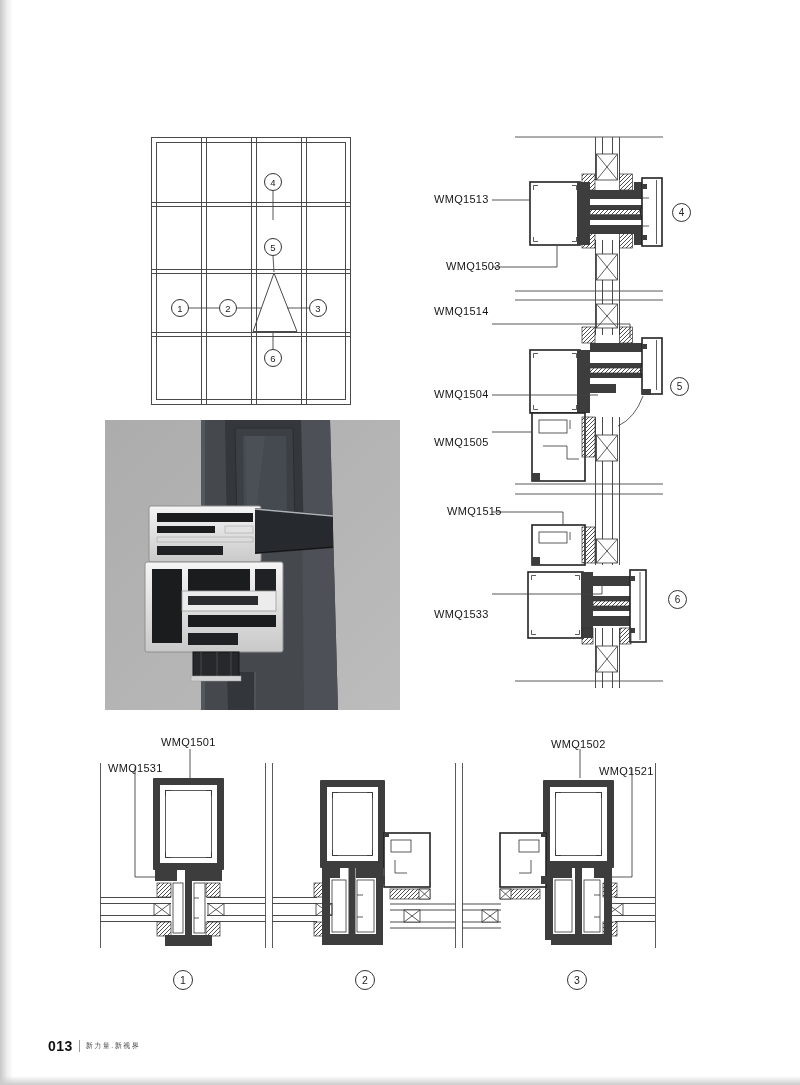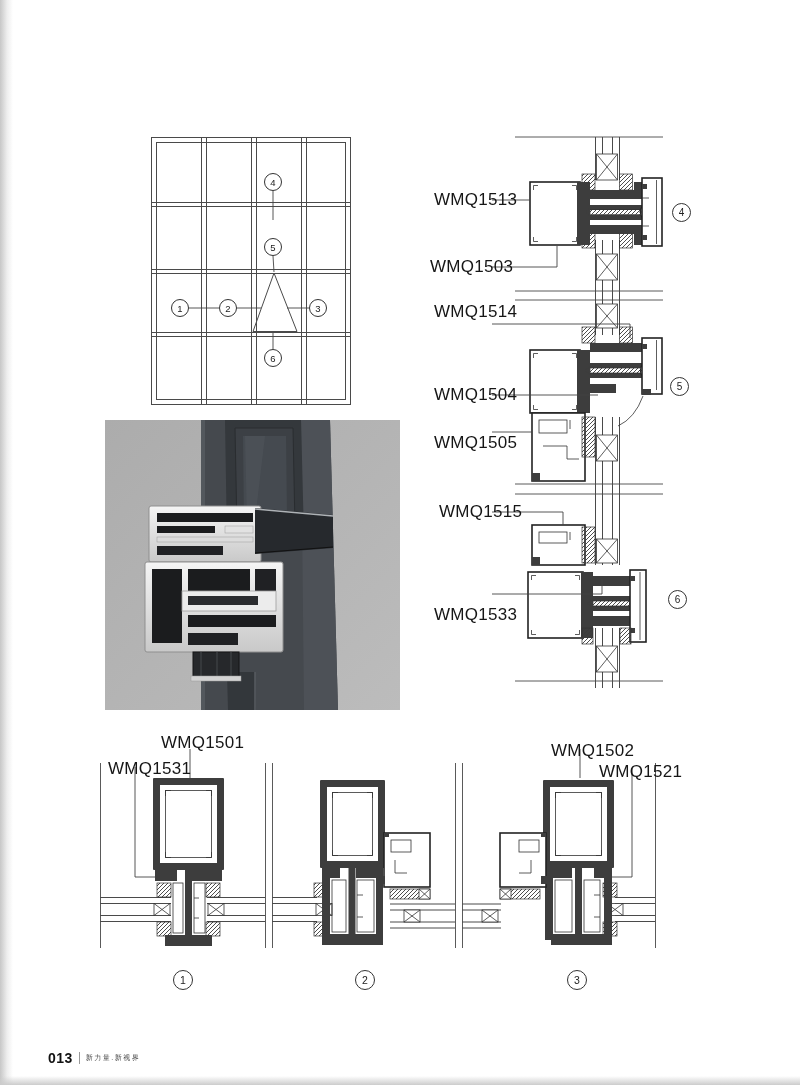--- a/index.html
+++ b/index.html
@@ -4,28 +4,28 @@
 <style>
   html,body{margin:0;padding:0;background:#e9e9e9;}
   .page{position:relative;width:800px;height:1085px;background:#ffffff;overflow:hidden;
         font-family:"Liberation Sans",sans-serif;}
   .edge-left{position:absolute;left:0;top:0;bottom:0;width:13px;
         background:linear-gradient(90deg,#c7c7c7,#eeeeee 55%,rgba(255,255,255,0));}
   .edge-bottom{position:absolute;left:0;right:0;bottom:0;height:9px;
         background:linear-gradient(0deg,#cccccc,rgba(255,255,255,0));}
   .fig{position:absolute;}
   svg{display:block;}
-  .lbl{position:absolute;font-size:17px;line-height:13px;color:#161616;
+  .lbl{position:absolute;font-size:11px;line-height:13px;color:#161616;
        letter-spacing:.3px;white-space:nowrap;}
   .callout{position:absolute;box-sizing:border-box;border:1px solid #333;border-radius:50%;
        background:#fff;display:flex;align-items:center;justify-content:center;color:#222;}
   .c18{width:18px;height:18px;font-size:9.5px;}
   .c19{width:19px;height:19px;font-size:10px;}
   .c20{width:20px;height:20px;font-size:10.5px;}
-  .footer{position:absolute;left:48px;top:1038px;display:flex;align-items:center;gap:6px;margin-top:12px;}
+  .footer{position:absolute;left:48px;top:1038px;display:flex;align-items:center;gap:6px;}
   .pagenum{font-weight:bold;font-size:14px;letter-spacing:.5px;color:#111;}
   .fdiv{width:1px;height:12px;background:#999;}
   .slogan{font-size:7px;color:#444;letter-spacing:1.5px;}
   
   .tl{stroke:#5a5a5a;stroke-width:1;fill:none}
   .gl{stroke:#4a4a4a;stroke-width:1;fill:none}
   .pl{stroke:#222;stroke-width:1.6;fill:#fff}
   .plf{stroke:#222;stroke-width:1.2;fill:#fff}
   .dk{fill:#3d3d3d;stroke:none}
   .th{stroke:#333;stroke-width:.8;fill:none}
@@ -196,25 +196,25 @@
         <path class="ld" d="M62,72 H100"></path>
         <path class="ld" d="M62,139 H127 V118"></path>
         <path class="ld" d="M62,196 H200 V210"></path>
         <path class="ld" d="M62,267 H168"></path>
         <path class="ld" d="M62,304 H102"></path>
         <path class="ld" d="M62,384 H133 V397"></path>
         <path class="ld" d="M62,466 H172 V451"></path>
       </g>
     </svg>
     <div class="lbl" style="left:4px;top:65px">WMQ1513</div>
-    <div class="lbl" style="left:0;top:132px">WMQ1503</div>
+    <div class="lbl" style="left:16px;top:132px">WMQ1503</div>
     <div class="lbl" style="left:4px;top:177px">WMQ1514</div>
     <div class="lbl" style="left:4px;top:260px">WMQ1504</div>
     <div class="lbl" style="left:4px;top:308px">WMQ1505</div>
-    <div class="lbl" style="left:9px;top:377px">WMQ1515</div>
+    <div class="lbl" style="left:17px;top:377px">WMQ1515</div>
     <div class="lbl" style="left:4px;top:480px">WMQ1533</div>
     <div class="callout c19" style="left:242px;top:75px">
         <span>4</span>
       </div>
     <div class="callout c19" style="left:240px;top:249px">
         <span>5</span>
       </div>
     <div class="callout c19" style="left:238px;top:462px">
         <span>6</span>
       </div>
@@ -355,21 +355,21 @@
 
       <g>
         <path class="ld" d="M145,19 V48"></path>
         <path class="ld" d="M90,37 V147 H110"></path>
         <path class="ld" d="M535,19 V48"></path>
         <path class="ld" d="M587,38 V147 H565"></path>
       </g>
     </svg>
     <div class="lbl" style="left:116px;top:6px">WMQ1501</div>
     <div class="lbl" style="left:63px;top:32px">WMQ1531</div>
-    <div class="lbl" style="left:506px;top:14px">WMQ1502</div>
+    <div class="lbl" style="left:506px;top:8px">WMQ1502</div>
     <div class="lbl" style="left:554px;top:35px">WMQ1521</div>
     <div class="callout c20" style="left:128px;top:240px">
         <span>1</span>
       </div>
     <div class="callout c20" style="left:310px;top:240px">
         <span>2</span>
       </div>
     <div class="callout c20" style="left:522px;top:240px">
         <span>3</span>
       </div>

